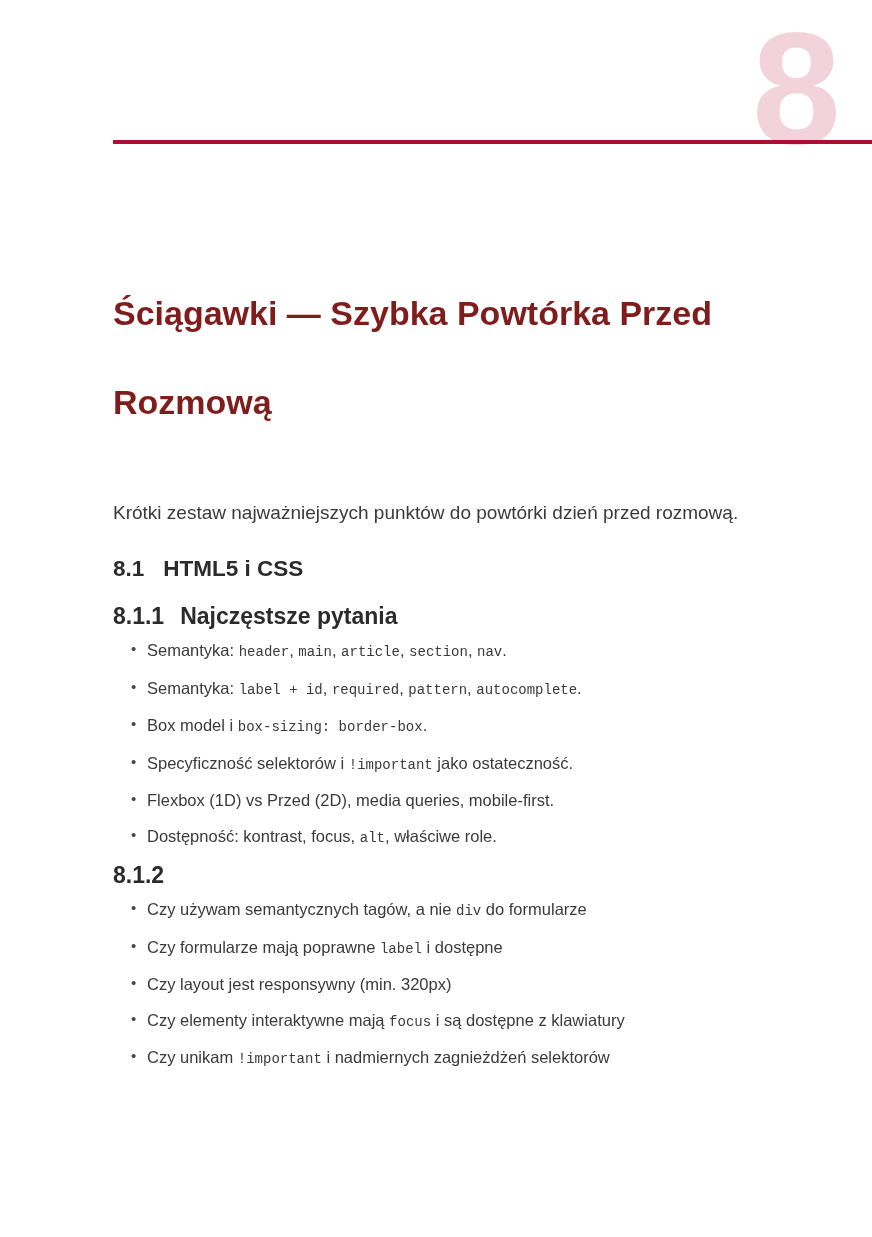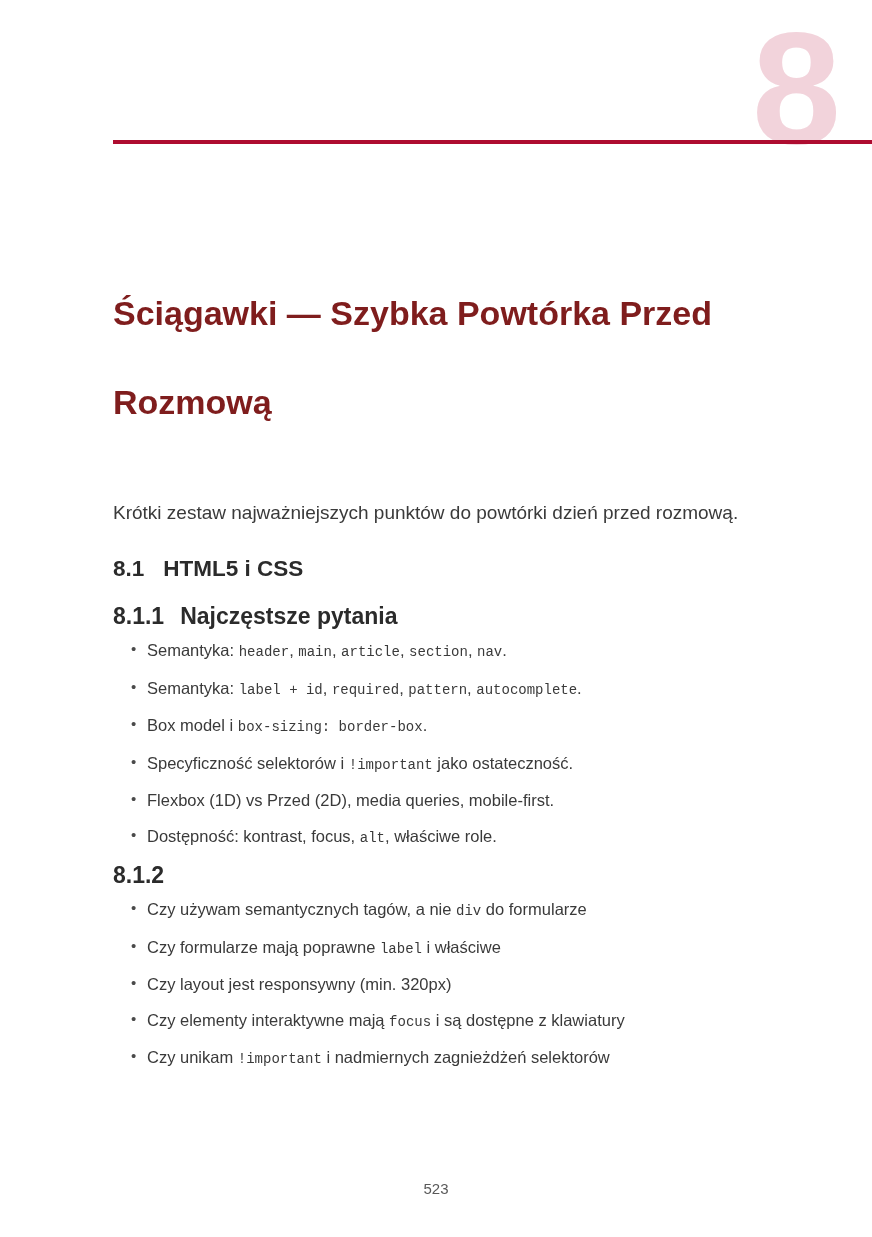--- a/index.html
+++ b/index.html
@@ -146,21 +146,20 @@
       <li><span>Flexbox (1D) vs Przed (2D), media queries, mobile-first.</span></li>
       <li><span>Dostępność: kontrast, focus, </span><span class="code">alt</span><span>, właściwe role.</span></li>
     </ul>
 
   <div class="h3 h3-second">
     <span>8.1.2</span>
   </div>
 
   <ul class="bullets bullets-second">
       <li><span>Czy używam semantycznych tagów, a nie </span><span class="code">div</span><span> do formularze</span></li>
-      <li><span>Czy formularze mają poprawne </span><span class="code">label</span><span> i właściwe</span></li>
+      <li><span>Czy formularze mają poprawne </span><span class="code">label</span><span> i dostępne</span></li>
       <li><span>Czy layout jest responsywny (min. 320px)</span></li>
       <li><span>Czy elementy interaktywne mają </span><span class="code">focus</span><span> i są dostępne z klawiatury</span></li>
       <li><span>Czy unikam </span><span class="code">!important</span><span> i nadmiernych zagnieżdżeń selektorów</span></li>
     </ul>
 
-  <div class="page-number">523</div>
 
 </div>
 
 </body></html>

